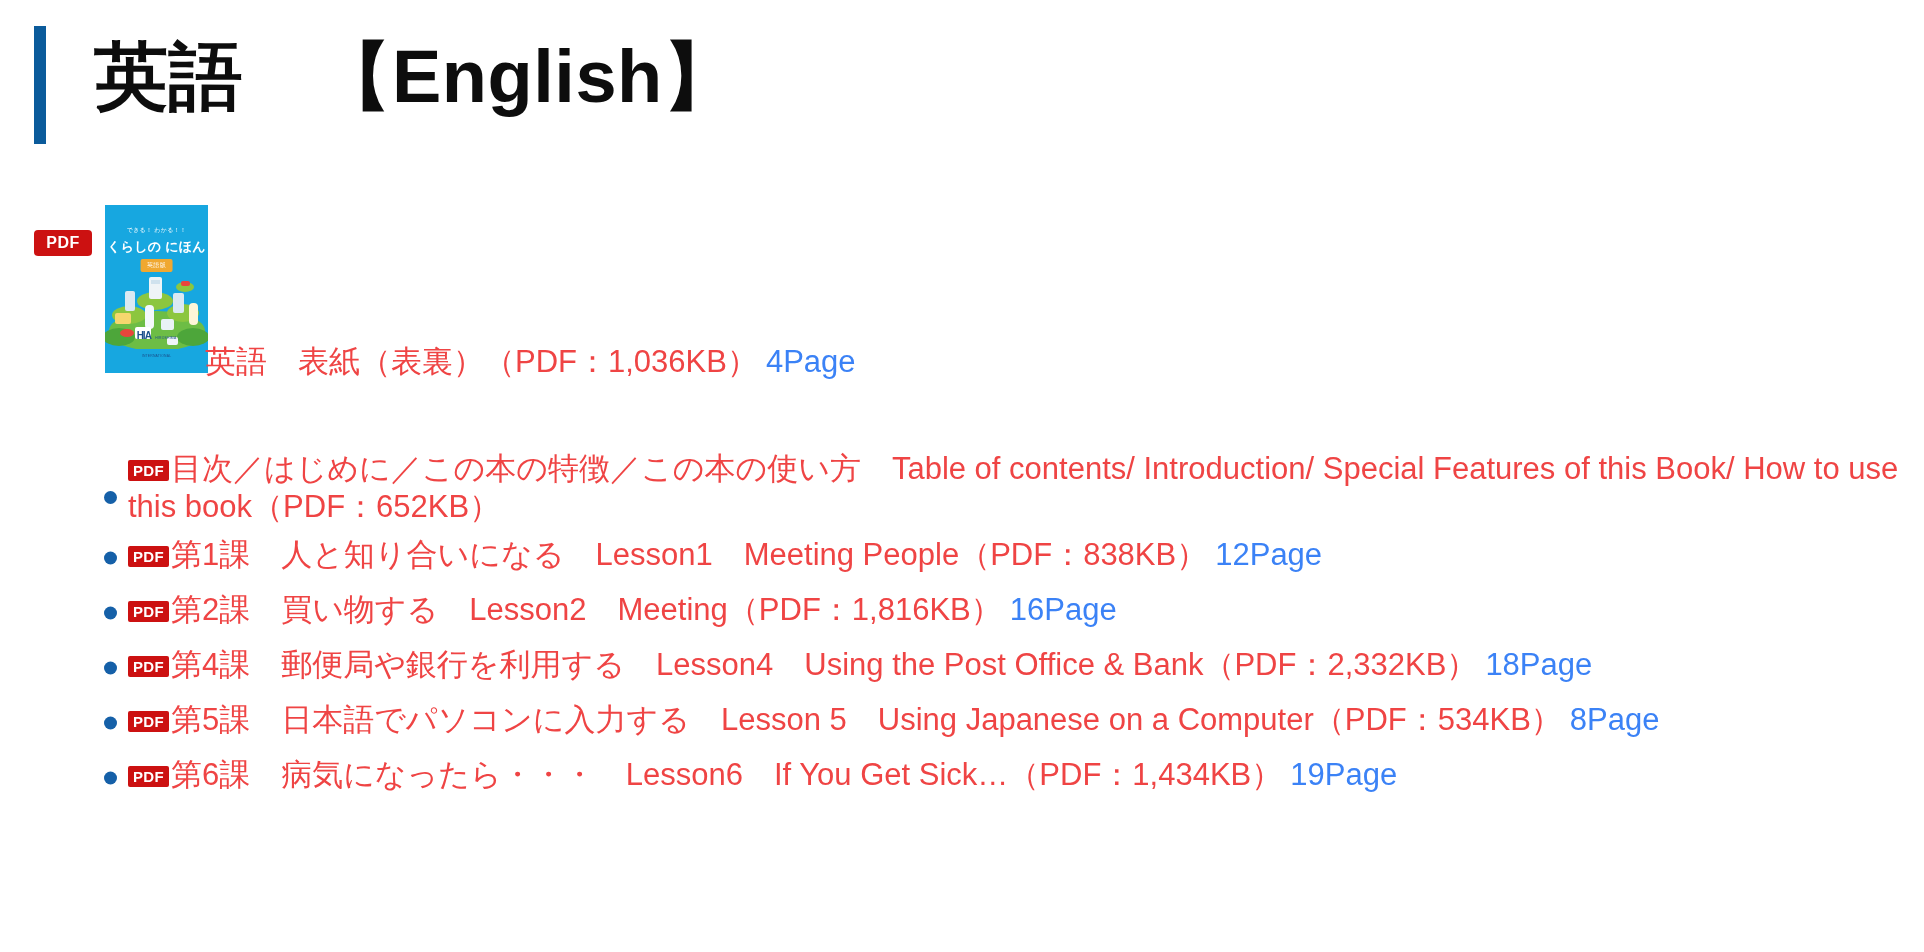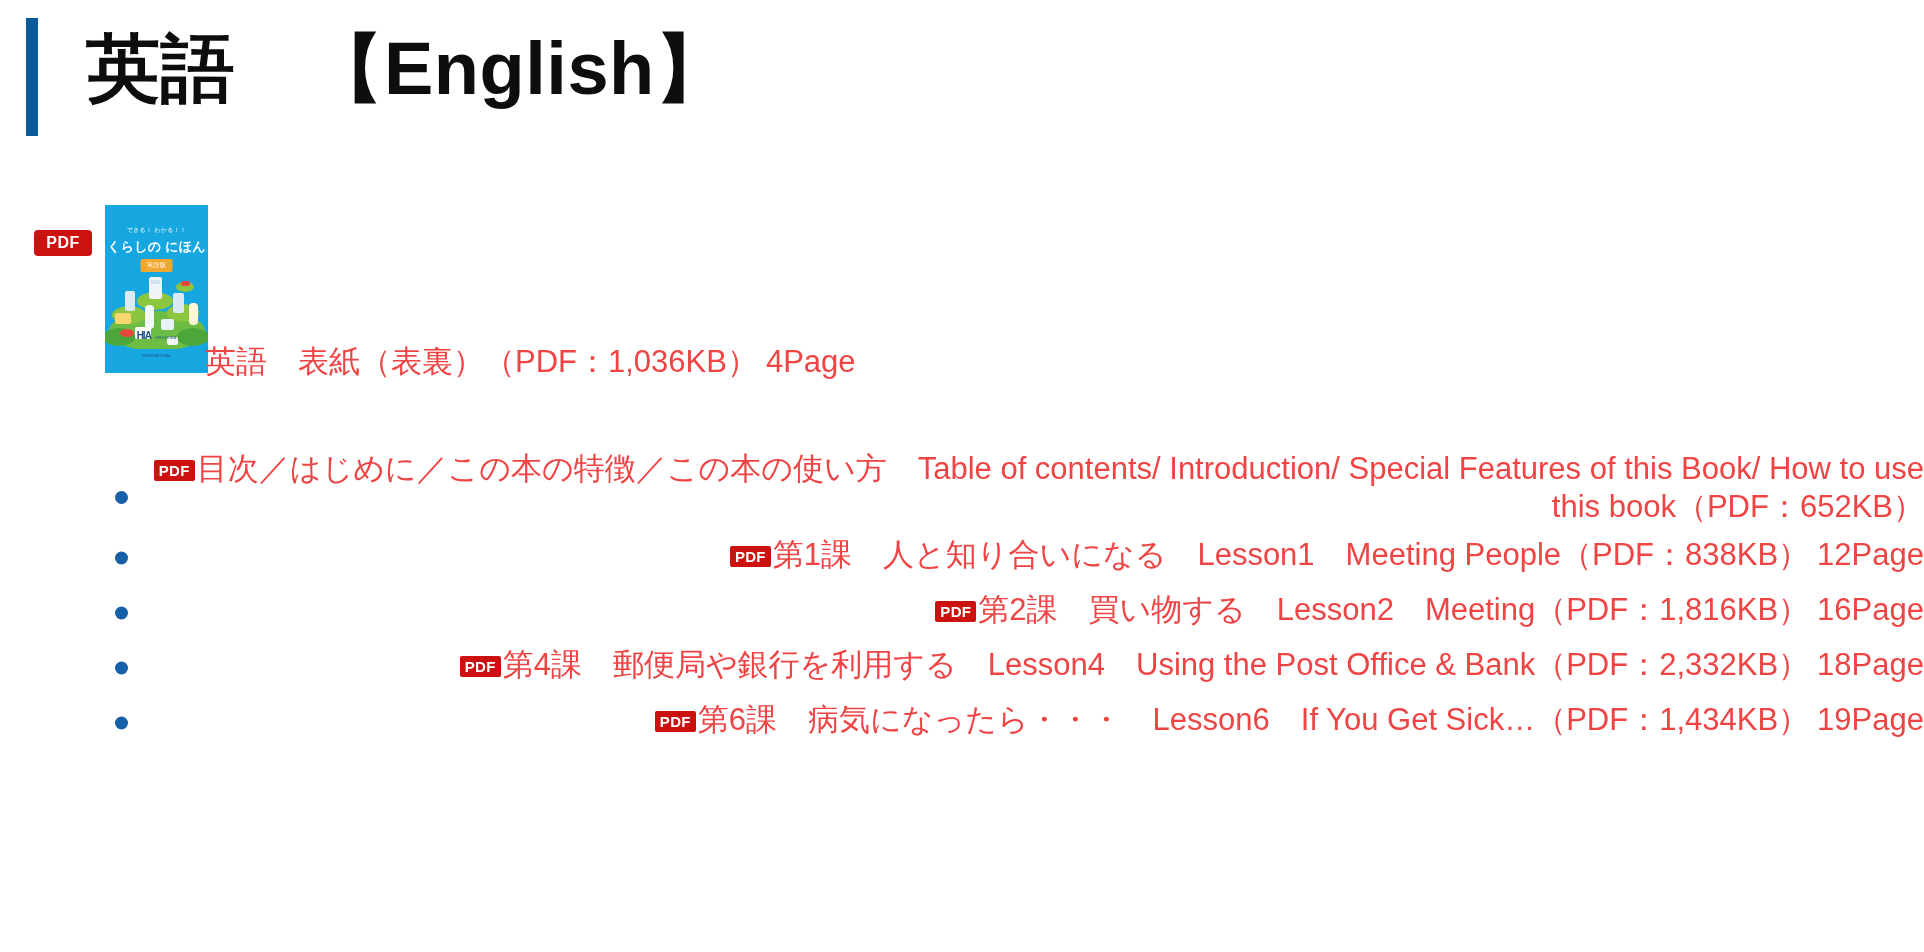--- a/index.html
+++ b/index.html
@@ -14,21 +14,21 @@
     font-family: "Liberation Sans", "DejaVu Sans", sans-serif;
     color: #000000;
     overflow: hidden;
     position: relative;
     -webkit-font-smoothing: antialiased;
   }
 
   
   .page-header {
     position: relative;
-    margin: 0;
+    margin: 8px;
     padding: 6px 0 0 0;
     height: 160px;
     box-sizing: border-box;
   }
   .title-bar {
     position: absolute;
     left: 26px;
     top: 18px;
     width: 12px;
     height: 118px;
@@ -146,25 +146,24 @@
     left: 0;
     top: 450px;
     right: 0;
     margin: 0;
     padding: 0;
     list-style: none;
   }
   .pdf-item {
     position: relative;
     padding: 0 0 0 128px;
-    margin: 0 0 11px 11px;
+    margin: 0 0 11px 0;
     font-size: 31px;
     line-height: 1.21;
     min-height: 44px;
-    text-align: right;
   }
   .pdf-item .bullet {
     position: absolute;
     left: 104px;
     top: 50%;
     transform: translateY(-50%);
     width: 13px;
     height: 13px;
     background: #1560a8;
     border-radius: 50%;
@@ -185,21 +184,21 @@
     margin-right: 2px;
     letter-spacing: .3px;
     font-family: "Liberation Sans", sans-serif;
   }
   .pdf-link {
     color: #ef4444;
     text-decoration: none;
     cursor: pointer;
   }
   .page-count {
-    color: #ef4444;
+    color: #3b82f6;
     margin-left: 8px;
     white-space: nowrap;
   }
   .tail-line {
     display: block;
     margin-left: -22px;
     color: #111111;
   }
 </style>
 </head>
@@ -268,19 +267,23 @@
     <span class="bullet"></span>
     <span class="pdf-badge">PDF</span><a class="pdf-link" href="#">第2課　買い物する　Lesson2　Meeting（PDF：1,816KB）</a><span class="page-count">16Page</span>
   </li>
 
 
   <li class="pdf-item">
     <span class="bullet"></span>
     <span class="pdf-badge">PDF</span><a class="pdf-link" href="#">第4課　郵便局や銀行を利用する　Lesson4　Using the Post Office &amp; Bank（PDF：2,332KB）</a><span class="page-count">18Page</span>
   </li>
 
+  <li class="pdf-item">
+    <span class="bullet"></span>
+    <span class="pdf-badge">PDF</span><a class="pdf-link" href="#">第5課　日本語でパソコンに入力する　Lesson 5　Using Japanese on a Computer（PDF：534KB）</a><span class="page-count">8Page</span>
+  </li>
 
   <li class="pdf-item">
     <span class="bullet"></span>
     <span class="pdf-badge">PDF</span><a class="pdf-link" href="#">第6課　病気になったら・・・　Lesson6　If You Get Sick…（PDF：1,434KB）</a><span class="page-count">19Page</span>
   </li>
 
 </ul>
 
 </body></html>

